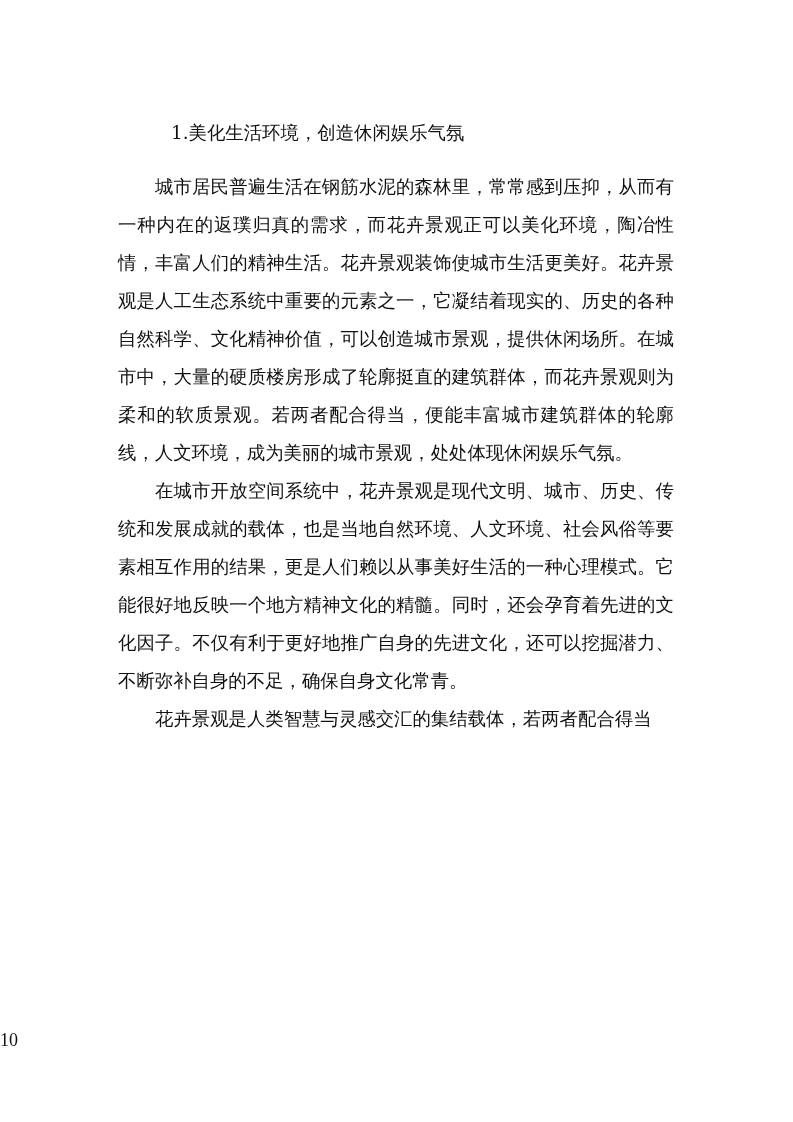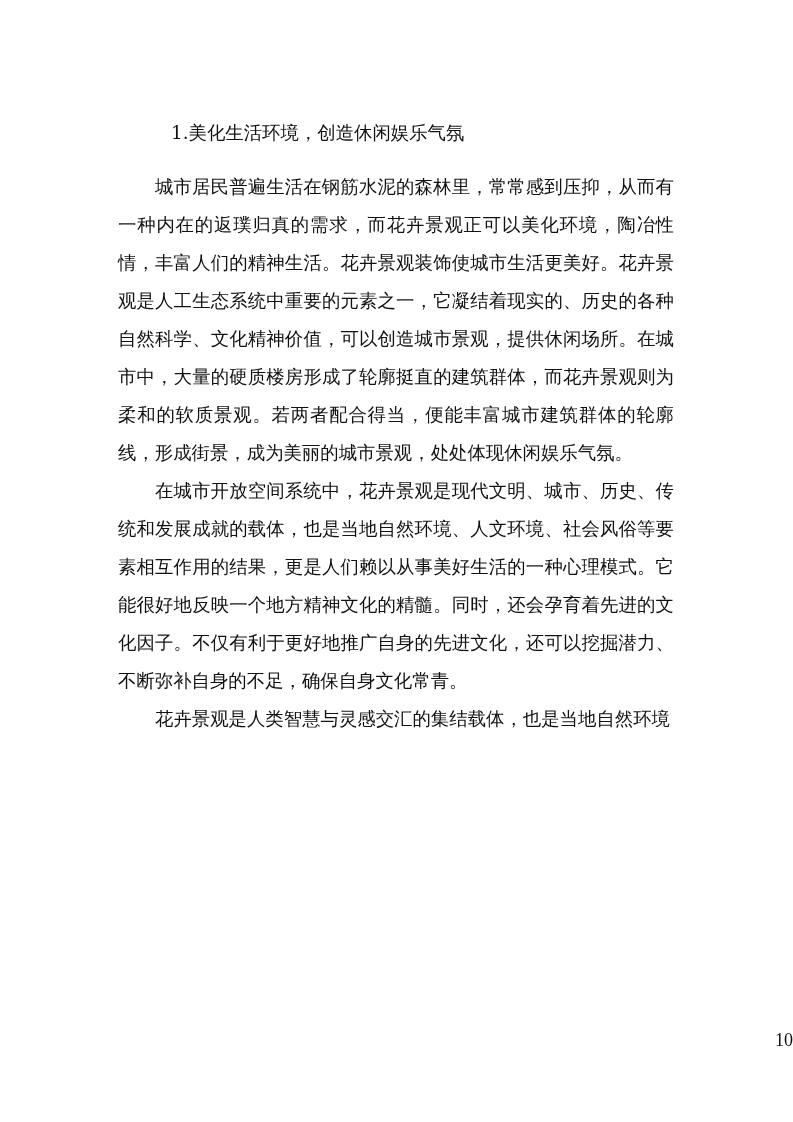--- a/index.html
+++ b/index.html
@@ -7,27 +7,27 @@
     .page {
       position: absolute; left: 118px; top: 98px; width: 556px;
       font-family: "DejaVu Serif", "Liberation Serif", serif;
       font-size: 18.4px; color: #111111; line-height: 38px;
       text-align: justify; text-justify: inter-character;
     }
     .heading { text-indent: 37px; margin: 16px; }
     .para { text-indent: 37px; margin: 0; }
     .page-number {
       position: absolute; left: 0; width: 793px; top: 1030px;
-      text-align: right; font-family: "Liberation Serif", "DejaVu Serif", serif;
+      text-align: left; font-family: "Liberation Serif", "DejaVu Serif", serif;
       font-size: 18px; color: #111111;
     }
   </style>
 </head>
 <body>
 
 <div class="page">
   <p class="heading">1.美化生活环境，创造休闲娱乐气氛</p>
-  <p class="para">城市居民普遍生活在钢筋水泥的森林里，常常感到压抑，从而有一种内在的返璞归真的需求，而花卉景观正可以美化环境，陶冶性情，丰富人们的精神生活。花卉景观装饰使城市生活更美好。花卉景观是人工生态系统中重要的元素之一，它凝结着现实的、历史的各种自然科学、文化精神价值，可以创造城市景观，提供休闲场所。在城市中，大量的硬质楼房形成了轮廓挺直的建筑群体，而花卉景观则为柔和的软质景观。若两者配合得当，便能丰富城市建筑群体的轮廓线，形成街景，成为美丽的城市景观，处处体现休闲娱乐气氛。</p>
+  <p class="para">城市居民普遍生活在钢筋水泥的森林里，常常感到压抑，从而有一种内在的返璞归真的需求，而花卉景观正可以美化环境，陶冶性情，丰富人们的精神生活。花卉景观装饰使城市生活更美好。花卉景观是人工生态系统中重要的元素之一，它凝结着现实的、历史的各种自然科学、文化精神价值，可以创造城市景观，提供休闲场所。在城市中，大量的硬质楼房形成了轮廓挺直的建筑群体，而花卉景观则为柔和的软质景观。若两者配合得当，便能丰富城市建筑群体的轮廓线，人文环境，成为美丽的城市景观，处处体现休闲娱乐气氛。</p>
   <p class="para">在城市开放空间系统中，花卉景观是现代文明、城市、历史、传统和发展成就的载体，也是当地自然环境、人文环境、社会风俗等要素相互作用的结果，更是人们赖以从事美好生活的一种心理模式。它能很好地反映一个地方精神文化的精髓。同时，还会孕育着先进的文化因子。不仅有利于更好地推广自身的先进文化，还可以挖掘潜力、不断弥补自身的不足，确保自身文化常青。</p>
-  <p class="para">花卉景观是人类智慧与灵感交汇的集结载体，也是当地自然环境</p>
+  <p class="para">花卉景观是人类智慧与灵感交汇的集结载体，若两者配合得当</p>
 </div>
 
 <div class="page-number">10</div>
 
 </body></html>

